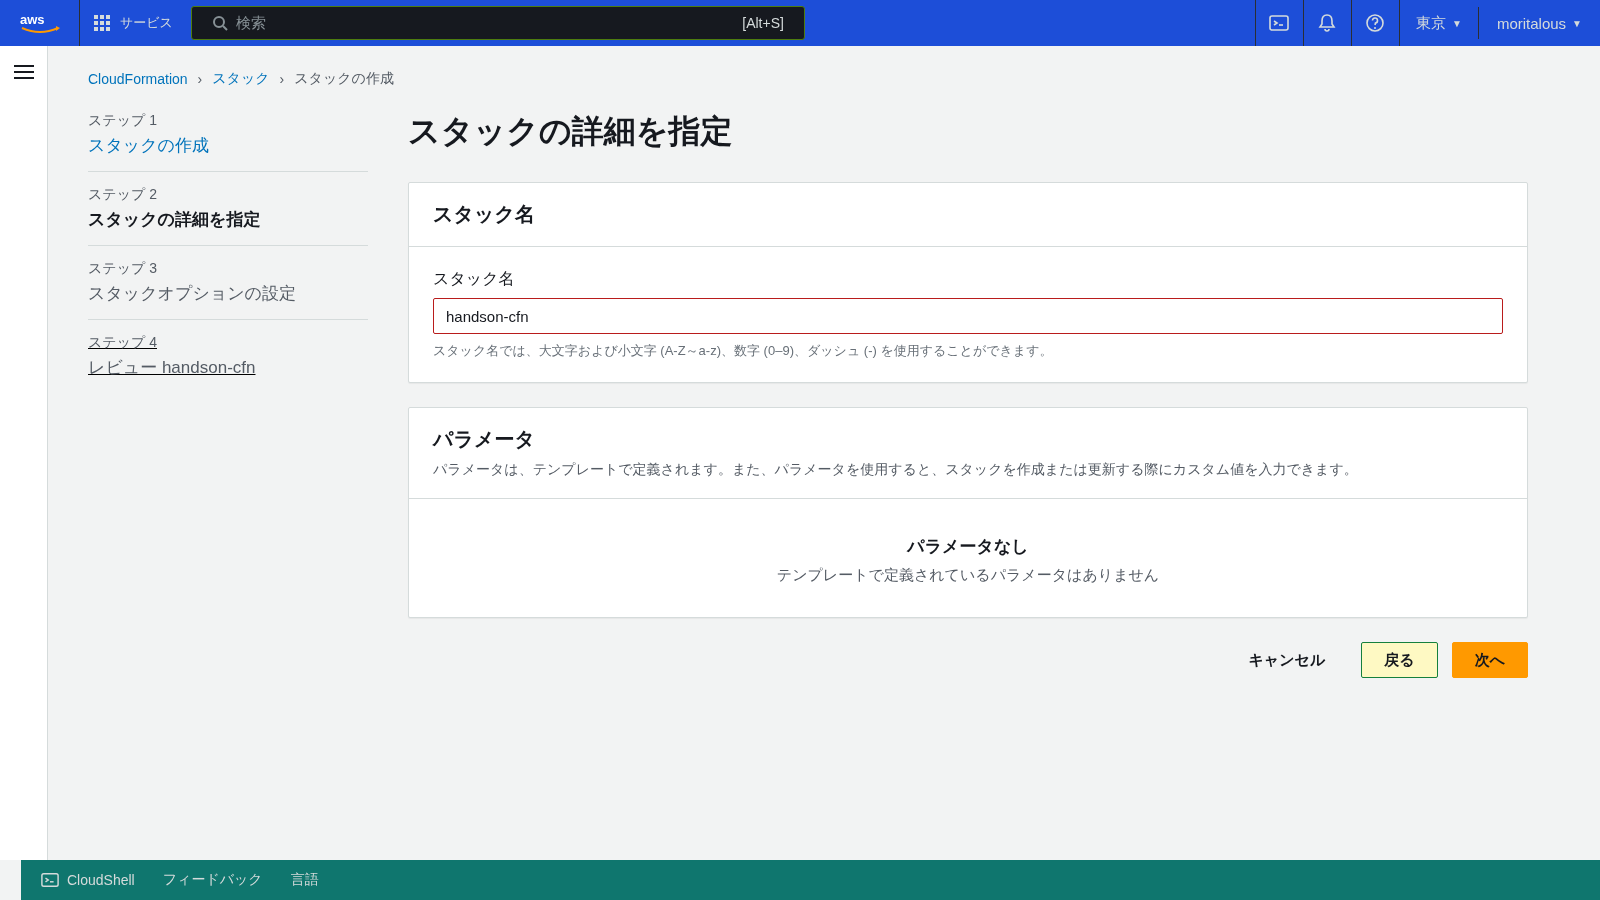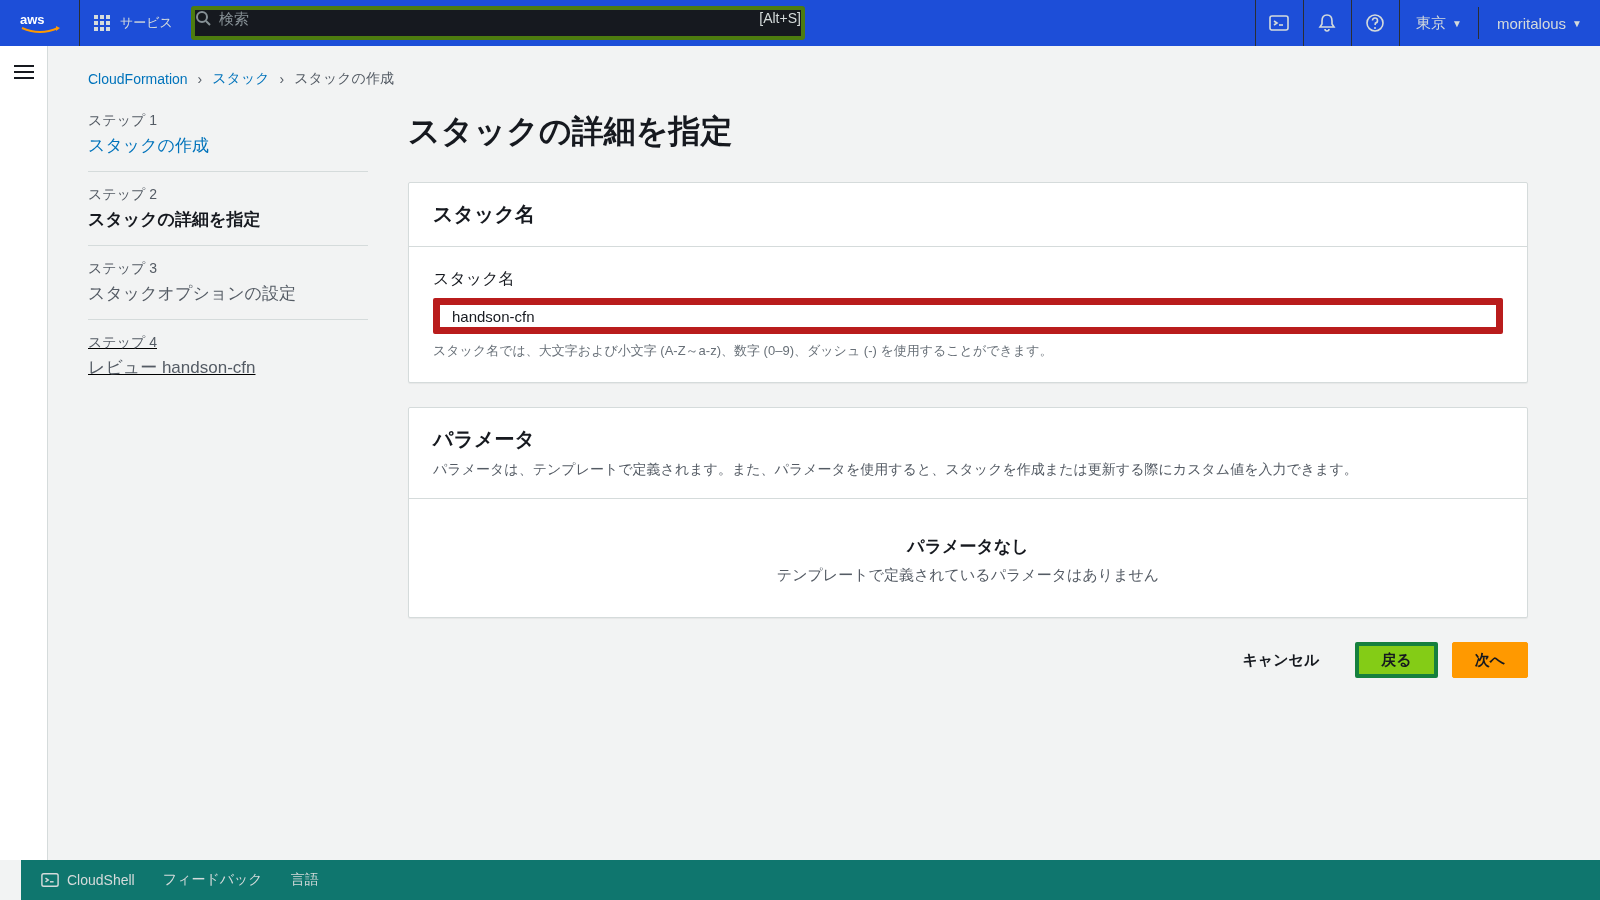--- a/index.html
+++ b/index.html
@@ -5,21 +5,21 @@
   * { box-sizing: border-box; margin: 0; padding: 0; }
   html, body { width: 1600px; height: 900px; font-family: "Amazon Ember", "Helvetica Neue", Arial, sans-serif; background: #f2f3f3; overflow: hidden; }
   
   .topnav { height: 46px; background: #1d4ed8; display: flex; align-items: center; color: #d5dbdb; }
   .logo { width: 80px; display:flex; align-items:center; justify-content:center; height:46px; border-right:1px solid #2a2e33;}
   .logo svg { display:block; }
   .grid-icon { display:inline-grid; grid-template-columns: repeat(3,4px); grid-template-rows: repeat(3,4px); gap:2px; }
   .grid-icon span { background:#d5dbdb; width:4px; height:4px; }
   .services { display:flex; align-items:center; gap:10px; padding:0 14px; cursor:pointer; font-size:13px; }
   .search-wrap { margin-left:4px; }
-  .search { display:flex; background:#16191f; border:4px solid #4d7c0f; border-radius:3px; height:34px; width:614px; padding:0 0; color:#879196;}
+  .search { display:flex; align-items:center; background:#16191f; border:1px solid #4d7c0f; border-radius:3px; height:34px; width:614px; padding:0 20px; color:#879196;}
   .search svg { flex:0 0 auto; }
   .search-input-fake { flex:1; color:#879196; font-size:15px; margin-left:8px;}
   .search-kbd { color:#d5dbdb; font-size:14px; }
   .top-right { margin-left:auto; display:flex; align-items:center; height:46px; }
   .top-btn { width:48px; height:46px; display:flex; align-items:center; justify-content:center; cursor:pointer; border-left:1px solid #2a2e33;}
   .region { padding:0 16px; height:46px; display:flex; align-items:center; gap:6px; cursor:pointer; border-left:1px solid #2a2e33; font-size:15px;}
   .user { padding:0 18px; height:32px; display:flex; align-items:center; gap:6px; cursor:pointer; border-left:1px solid #2a2e33; font-size:15px;}
   .caret { font-size:10px; }
   
   .shell { display:flex; height: calc(900px - 46px - 40px); }
@@ -44,30 +44,30 @@
   .step-title.active { color:#16191f; font-weight:700;}
   
   .form-col { flex:1; min-width:0;}
   .page-title { font-size:32px; font-weight:700; color:#16191f; margin-bottom:28px;}
   .panel { background:#fff; border:1px solid #d5dbdb; border-radius:2px; box-shadow:0 1px 1px rgba(0,0,0,.05); margin-bottom: 24px;}
   .panel-header { padding:18px 24px; border-bottom:1px solid #d5dbdb;}
   .panel-title { font-size:20px; font-weight:700; color:#16191f;}
   .panel-sub { font-size:14px; color:#545b64; margin-top:6px; line-height:1.5;}
   .panel-body { padding: 22px 24px;}
   .field-label { font-size:16px; color:#16191f; margin-bottom:8px;}
-  .text-input { width:100%; height:36px; border:7px solid #b91c1c; border-radius:2px; padding:0 12px; font-size:15px; color:#16191f; background:#fff;}
+  .text-input { width:100%; height:36px; border:1px solid #b91c1c; border-radius:2px; padding:0 12px; font-size:15px; color:#16191f; background:#fff;}
   .field-hint { font-size:13px; color:#687078; margin-top:8px;}
   .empty-state { text-align:center; padding: 14px 0 10px;}
   .empty-title { font-size:17px; font-weight:700; color:#16191f; margin-bottom:8px;}
   .empty-sub { font-size:15px; color:#545b64;}
   
   .actions { display:flex; justify-content:flex-end; gap:14px; margin-top:6px;}
   .btn { height:36px; padding:0 22px; border-radius:2px; font-size:15px; cursor:pointer; display:flex; align-items:center; justify-content:center; font-weight:700;}
   .btn-link { background:transparent; border:none; color:#16191f;}
-  .btn-outline { background:#84cc16; border:4px solid #15803d; color:#16191f;}
+  .btn-outline { background:#fef9c3; border:1px solid #15803d; color:#16191f;}
   .btn-primary { background:#ff9900; border:1px solid #ff9900; color:#16191f;}
   
   .statusbar { height:40px; background:#0f766e; color:#d5dbdb; display:flex; align-items:center; padding:0 20px; font-size:14px;margin-left:21px;}
   .statusbar .left { display:flex; align-items:center; gap:28px;}
   .cloudshell { display:flex; align-items:center; gap:8px; cursor:pointer;}
   .statusbar .right { margin-left:auto; display:flex; align-items:center; gap:28px;}
   .statusbar a { color:#d5dbdb; text-decoration:none; cursor:pointer;}
   .copyright { color:#d5dbdb; font-weight:700;}
 </style>
 </head>

